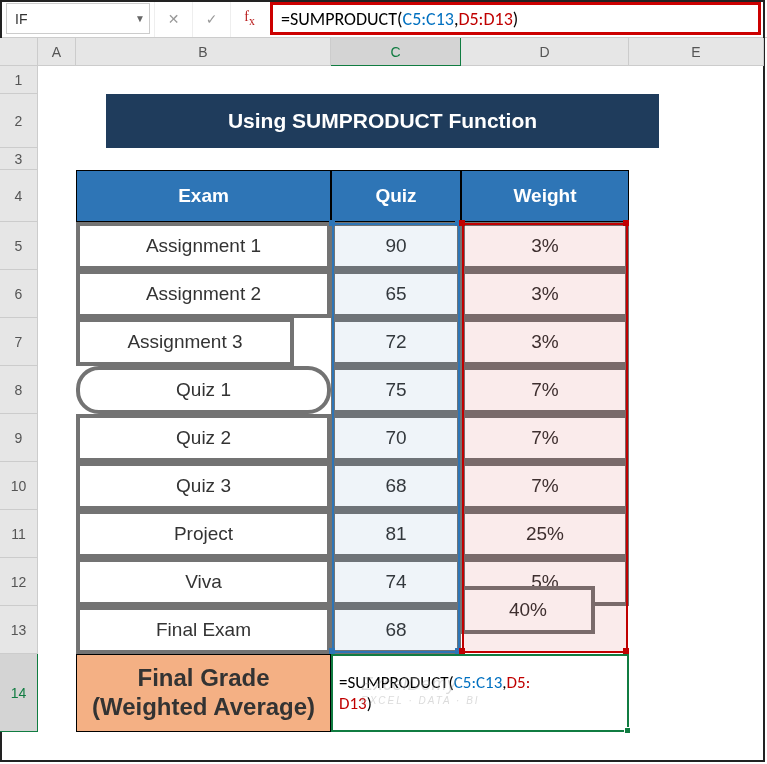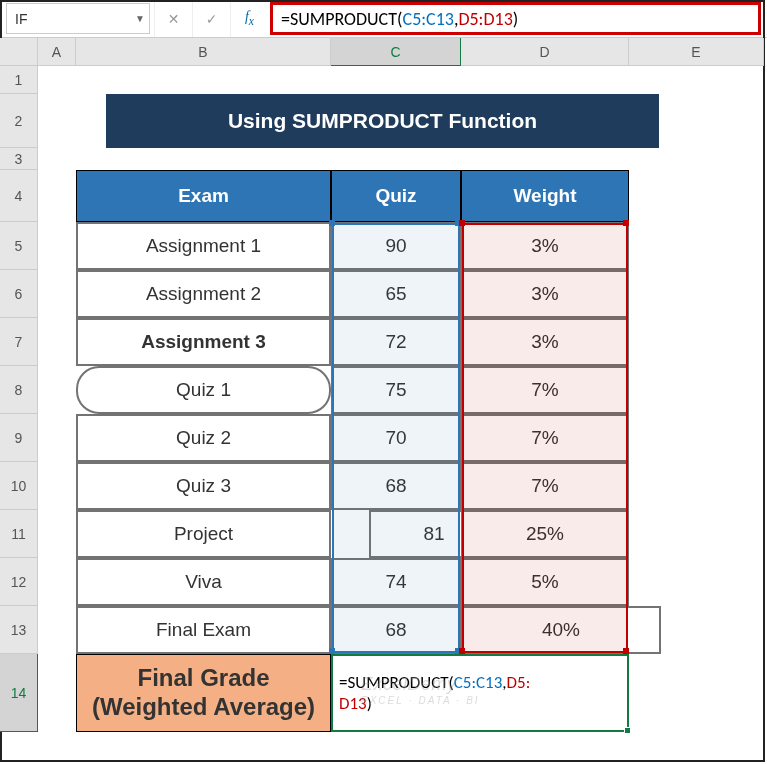--- a/index.html
+++ b/index.html
@@ -3,21 +3,21 @@
 <meta charset="utf-8">
 <style>
   * { box-sizing: border-box; margin: 0; padding: 0; }
   body { font-family: "Segoe UI", Arial, sans-serif; background: #fff; width: 767px; height: 764px; overflow: hidden; font-size: 14px; color: #333; }
 
   
   .formula-bar { display: flex; align-items: stretch; height: 38px; border-bottom: 1px solid #ccc; background: #fff; }
   .name-box { width: 144px; display: flex; align-items: center; padding: 0 8px; border: 1px solid #ccc; margin: 3px 4px 3px 6px; background: #fff; position: relative; }
   .name-box .dd { position: absolute; right: 4px; color: #666; font-size: 10px; }
   .fb-btn { width: 38px; display: flex; align-items: center; justify-content: center; color: #999; border-left: 1px solid #eee; }
-  .fx { font-style: italic; font-family: serif; color: #0369a1; }
+  .fx { font-family: serif; color: #b91c1c; }
   .formula-input { flex: 1; display: flex; align-items: center; padding: 0 8px; border: 3px solid #cc0000; margin: 2px 6px 2px 2px; font-family: Calibri, Arial, sans-serif; font-size: 18px; }
   .tok-black{color:#000;}
   .tok-blue{color:#0070c0;}
   .tok-red{color:#c00000;}
 
   
   .grid { position: relative; }
   .corner { position: absolute; left: 0; top: 0; width: 38px; height: 28px; background: #e6e6e6; border-right: 1px solid #ccc; border-bottom: 1px solid #ccc; }
   .col-headers { position: absolute; left: 38px; top: 0; height: 28px; display: flex; }
   .col-h { height: 28px; display: flex; align-items: center; justify-content: center; background: #e6e6e6; border-right: 1px solid #ccc; border-bottom: 1px solid #ccc; color: #555; font-size: 14px; }
@@ -25,21 +25,21 @@
   .row-h { width: 38px; display: flex; align-items: center; justify-content: center; background: #e6e6e6; border-right: 1px solid #ccc; border-bottom: 1px solid #ccc; color: #555; font-size: 14px; }
   .row-h.sel, .col-h.sel { background: #d4d4d4; border-bottom-color:#107c41; border-right-color:#107c41; color:#107c41; }
 
   .cells { position: absolute; left: 38px; top: 28px; }
 
   
   .title-banner { position: absolute; background: #1f3c5c; color: #fff; font-weight: bold; font-size: 21px; display: flex; align-items: center; justify-content: center; margin-left: 30px; }
 
   
   .th { position:absolute; background:#2e75b6; color:#fff; font-weight:bold; font-size:19px; display:flex; align-items:center; justify-content:center; border:1px solid #000; }
-  .td { position:absolute; background:#fff; display:flex; align-items:center; justify-content:center; font-size:19px; border:2px solid #737373; }
+  .td { position:absolute; background:#fff; display:flex; align-items:center; justify-content:center; font-size:19px; border:4px solid #737373; }
   .td.grade-col{ }
   .final-row-label{ position:absolute; background:#f4b084; font-weight:bold; font-size:24px; display:flex; align-items:center; justify-content:center; text-align:center; border:1px solid #000; line-height:1.2; }
   .active-cell{ position:absolute; background:#fff; border:2px solid #107c41; font-size:17px; padding:4px 6px; font-family:Calibri,Arial,sans-serif; display:flex; align-items:center; }
   .active-cell .handle{ position:absolute; right:-4px; bottom:-4px; width:7px; height:7px; background:#107c41; border:1px solid #fff; }
 
   
   .range-blue{ position:absolute; border:2px solid #2e75b6; background:rgba(46,117,182,0.08); pointer-events:none; }
   .range-red{ position:absolute; border:2px solid #c00000; background:rgba(192,0,0,0.08); pointer-events:none; }
   .rh{ position:absolute; width:8px; height:8px; background:#fff; }
   .rh.blue{ border:2px solid #2e75b6; background:#2e75b6; }
@@ -117,41 +117,41 @@
       <div class="title-banner" style="left: 38px; top: 28px; width: 553px; height: 54px;">Using SUMPRODUCT Function</div>
       <div class="th" style="left: 38px; top: 104px; width: 255px; height: 52px;">Exam</div>
       <div class="th" style="left: 293px; top: 104px; width: 130px; height: 52px;">Quiz</div>
       <div class="th" style="left: 423px; top: 104px; width: 168px; height: 52px;">Weight</div>
       <div class="td" style="left: 38px; top: 156px; width: 255px; height: 48px;">Assignment 1</div>
       <div class="td grade-col" style="left: 293px; top: 156px; width: 130px; height: 48px;">90</div>
       <div class="td" style="left: 423px; top: 156px; width: 168px; height: 48px;">3%</div>
       <div class="td" style="left: 38px; top: 204px; width: 255px; height: 48px;">Assignment 2</div>
       <div class="td grade-col" style="left: 293px; top: 204px; width: 130px; height: 48px;">65</div>
       <div class="td" style="left: 423px; top: 204px; width: 168px; height: 48px;">3%</div>
-      <div class="td" style="left: 38px; top: 252px; width: 255px; height: 48px; font-weight: bold;">Assignment 3</div>
+      <div class="td" style="left: 38px; top: 252px; width: 218px; height: 48px;">Assignment 3</div>
       <div class="td grade-col" style="left: 293px; top: 252px; width: 130px; height: 48px;">72</div>
       <div class="td" style="left: 423px; top: 252px; width: 168px; height: 48px;">3%</div>
       <div class="td" style="left: 38px; top: 300px; width: 255px; height: 48px; border-radius: 23px;">Quiz 1</div>
       <div class="td grade-col" style="left: 293px; top: 300px; width: 130px; height: 48px;">75</div>
       <div class="td" style="left: 423px; top: 300px; width: 168px; height: 48px;">7%</div>
       <div class="td" style="left: 38px; top: 348px; width: 255px; height: 48px;">Quiz 2</div>
       <div class="td grade-col" style="left: 293px; top: 348px; width: 130px; height: 48px;">70</div>
       <div class="td" style="left: 423px; top: 348px; width: 168px; height: 48px;">7%</div>
       <div class="td" style="left: 38px; top: 396px; width: 255px; height: 48px;">Quiz 3</div>
       <div class="td grade-col" style="left: 293px; top: 396px; width: 130px; height: 48px;">68</div>
       <div class="td" style="left: 423px; top: 396px; width: 168px; height: 48px;">7%</div>
       <div class="td" style="left: 38px; top: 444px; width: 255px; height: 48px;">Project</div>
-      <div class="td grade-col" style="left: 293px; top: 444px; width: 130px; height: 48px; margin-left: 38px;">81</div>
+      <div class="td grade-col" style="left: 293px; top: 444px; width: 130px; height: 48px;">81</div>
       <div class="td" style="left: 423px; top: 444px; width: 168px; height: 48px;">25%</div>
       <div class="td" style="left: 38px; top: 492px; width: 255px; height: 48px;">Viva</div>
       <div class="td grade-col" style="left: 293px; top: 492px; width: 130px; height: 48px;">74</div>
       <div class="td" style="left: 423px; top: 492px; width: 168px; height: 48px;">5%</div>
       <div class="td" style="left: 38px; top: 540px; width: 255px; height: 48px;">Final Exam</div>
       <div class="td grade-col" style="left: 293px; top: 540px; width: 130px; height: 48px;">68</div>
-      <div class="td" style="left: 423px; top: 540px; width: 200px; height: 48px;">40%</div>
+      <div class="td" style="left: 423px; top: 520px; width: 134px; height: 48px;">40%</div>
       <div class="final-row-label" style="left: 38px; top: 588px; width: 255px; height: 78px;">Final Grade<br>(Weighted Average)</div>
       <div class="active-cell" style="left: 293px; top: 588px; width: 298px; height: 78px;">
         <span><span class="tok-black">=SUMPRODUCT(</span><span class="tok-blue">C5:C13</span><span class="tok-black">,</span><span class="tok-red">D5:<br>D13</span><span class="tok-black">)</span></span>
         <div class="handle"></div>
       </div>
       <div class="range-blue" style="left: 294px; top: 157px; width: 128px; height: 430px;"></div>
       <div class="range-red" style="left: 424px; top: 157px; width: 166px; height: 430px;"></div>
       <div class="rh blue" style="left: 291px; top: 154px; width: 6px; height: 6px;"></div>
       <div class="rh blue" style="left: 417px; top: 154px; width: 6px; height: 6px;"></div>
       <div class="rh blue" style="left: 291px; top: 582px; width: 6px; height: 6px;"></div>

